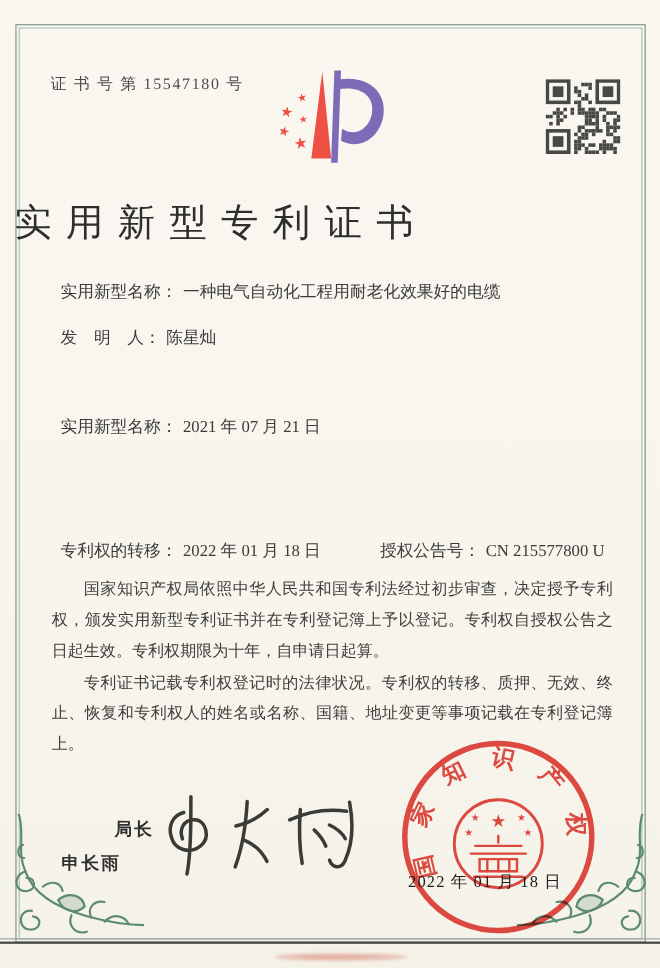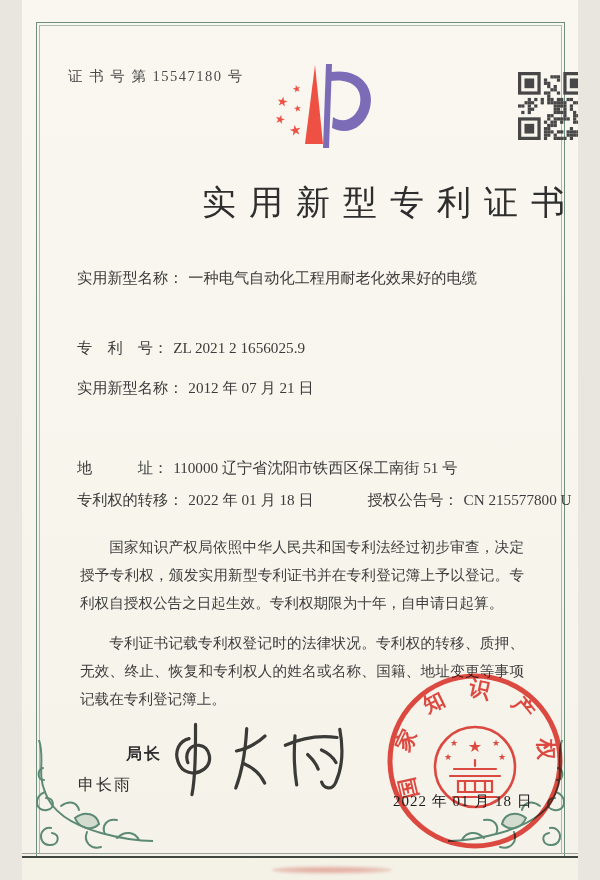--- a/index.html
+++ b/index.html
@@ -1,45 +1,45 @@
 <!DOCTYPE html>
 <html><head>
 <meta charset="utf-8">
 <style>
   html,body{margin:0;padding:0;background:#e8e6df;}
   #canvas{
-    position:relative;width:556px;height:880px;margin:0 auto;overflow:hidden;
+    position:relative;width:600px;height:880px;margin:0 auto;overflow:hidden;
     background:linear-gradient(180deg,#f9f7f0 0%,#f7f5ec 55%,#f5f2e9 100%);
     font-family:"Liberation Serif","DejaVu Serif",serif;color:#3b3b3b;
   }
   
   .frame{position:absolute;left:14px;top:22px;right:13px;bottom:23px;border:1px solid #6e8f7e;}
   .frame-inner{position:absolute;inset:2px;border:1px solid #a7bdb0;}
   .corner-orn{position:absolute;bottom:-2px;width:118px;height:118px;}
   .corner-orn.left{left:-2px;}
   .corner-orn.right{right:-2px;transform:scaleX(-1);}
   
   .cert-number{position:absolute;left:46px;top:67px;font-size:14.5px;letter-spacing:1.5px;color:#4a4a4a;white-space:nowrap;}
   .logo{position:absolute;left:243px;top:60px;width:112px;height:106px;}
   .qr{position:absolute;left:496px;top:72px;width:68px;height:68px;}
-  .title{position:absolute;left:0;right:0;top:180px;text-align:right;font-size:34px;
+  .title{position:absolute;left:0;right:0;top:180px;text-align:left;font-size:34px;
          letter-spacing:13px;padding-left:13px;color:#2e2e2e;font-weight:500;white-space:nowrap;}
   
   .row{position:absolute;left:55px;font-size:15.2px;white-space:nowrap;color:#3b3b3b;}
   .row .val{margin-left:5px;}
   .second-col{margin-left:50px;margin-top:36px;}
   
   .paras{position:absolute;left:46px;right:42px;top:521px;font-size:14.6px;line-height:1.92;
          text-align:justify;color:#3e3e3e;}
-  .paras p{margin:12px;text-indent:2em;}
+  .paras p{margin:1px;text-indent:2em;}
   
   .signer-role{position:absolute;left:56px;top:744px;font-family:"Liberation Sans","DejaVu Sans",sans-serif;
                font-weight:600;font-size:16px;color:#2f2f2f;letter-spacing:2px;margin-left:48px;}
   .signer-name{position:absolute;left:56px;top:775px;font-family:"Liberation Sans","DejaVu Sans",sans-serif;
-               font-weight:400;font-size:16px;color:#2f2f2f;letter-spacing:2px;}
+               font-weight:700;font-size:16px;color:#2f2f2f;letter-spacing:2px;}
   .handsig{position:absolute;left:138px;top:716px;width:210px;height:98px;transform:rotate(-2deg);}
   
   .seal{position:absolute;left:360px;top:668px;width:186px;height:186px;opacity:.92;mix-blend-mode:multiply;}
   .seal-date{position:absolute;left:371px;top:792px;font-size:15px;color:#1c1c1c;letter-spacing:1px;white-space:nowrap;}
   
   .page-num{position:absolute;left:0;right:0;top:836px;text-align:right;font-size:13.5px;letter-spacing:2px;color:#454545;margin-top:36px;}
   .edge-line-light{position:absolute;left:0;top:853px;width:600px;height:1px;background:#9aa09a;}
   .edge-dark{position:absolute;left:0;top:856px;width:600px;height:2px;background:#414641;}
   .next-page{position:absolute;left:0;top:859px;right:0;bottom:0;background:#f4f1e7;}
   .red-traces{position:absolute;left:250px;top:6px;width:120px;height:10px;border-radius:50%;
@@ -226,31 +226,28 @@
       <rect x="14" y="0" width="7" height="7" fill="#474747"></rect>
       <rect x="15" y="1" width="5" height="5" fill="#f7f5ec"></rect>
       <rect x="16" y="2" width="3" height="3" fill="#474747"></rect>
       <rect x="0" y="14" width="7" height="7" fill="#474747"></rect>
       <rect x="1" y="15" width="5" height="5" fill="#f7f5ec"></rect>
       <rect x="2" y="16" width="3" height="3" fill="#474747"></rect>
     </svg>
 
   <div class="title">实用新型专利证书</div>
 
-  <div class="row" style="top:268px">
+  <div class="row" style="top:255px">
     <span>实用新型名称：</span><span class="val">一种电气自动化工程用耐老化效果好的电缆</span>
   </div>
-  <div class="row" style="top:338px">
-    <span>专　利　号：</span><span class="val">ZL 2021 2 1656025.9</span>
+  <div class="row" style="top:297px">
+    <span>发　明　人：</span><span class="val">陈星灿</span>
   </div>
   <div class="row" style="top:378px">
-    <span>实用新型名称：</span><span class="val">2012 年 07 月 21 日</span>
-  </div>
-  <div class="row" style="top:458px">
-    <span>地　　　址：</span><span class="val">110000 辽宁省沈阳市铁西区保工南街 51 号</span>
+    <span>实用新型名称：</span><span class="val">2021 年 07 月 21 日</span>
   </div>
   <div class="row" style="top:490px">
     <span><span>专利权的转移：</span><span class="val">2022 年 01 月 18 日</span></span>
     <span class="second-col"><span>授权公告号：</span><span class="val">CN 215577800 U</span></span>
   </div>
 
   <div class="paras">
     <p>国家知识产权局依照中华人民共和国专利法经过初步审查，决定授予专利权，颁发实用新型专利证书并在专利登记簿上予以登记。专利权自授权公告之日起生效。专利权期限为十年，自申请日起算。</p>
     <p>专利证书记载专利权登记时的法律状况。专利权的转移、质押、无效、终止、恢复和专利权人的姓名或名称、国籍、地址变更等事项记载在专利登记簿上。</p>
   </div>

